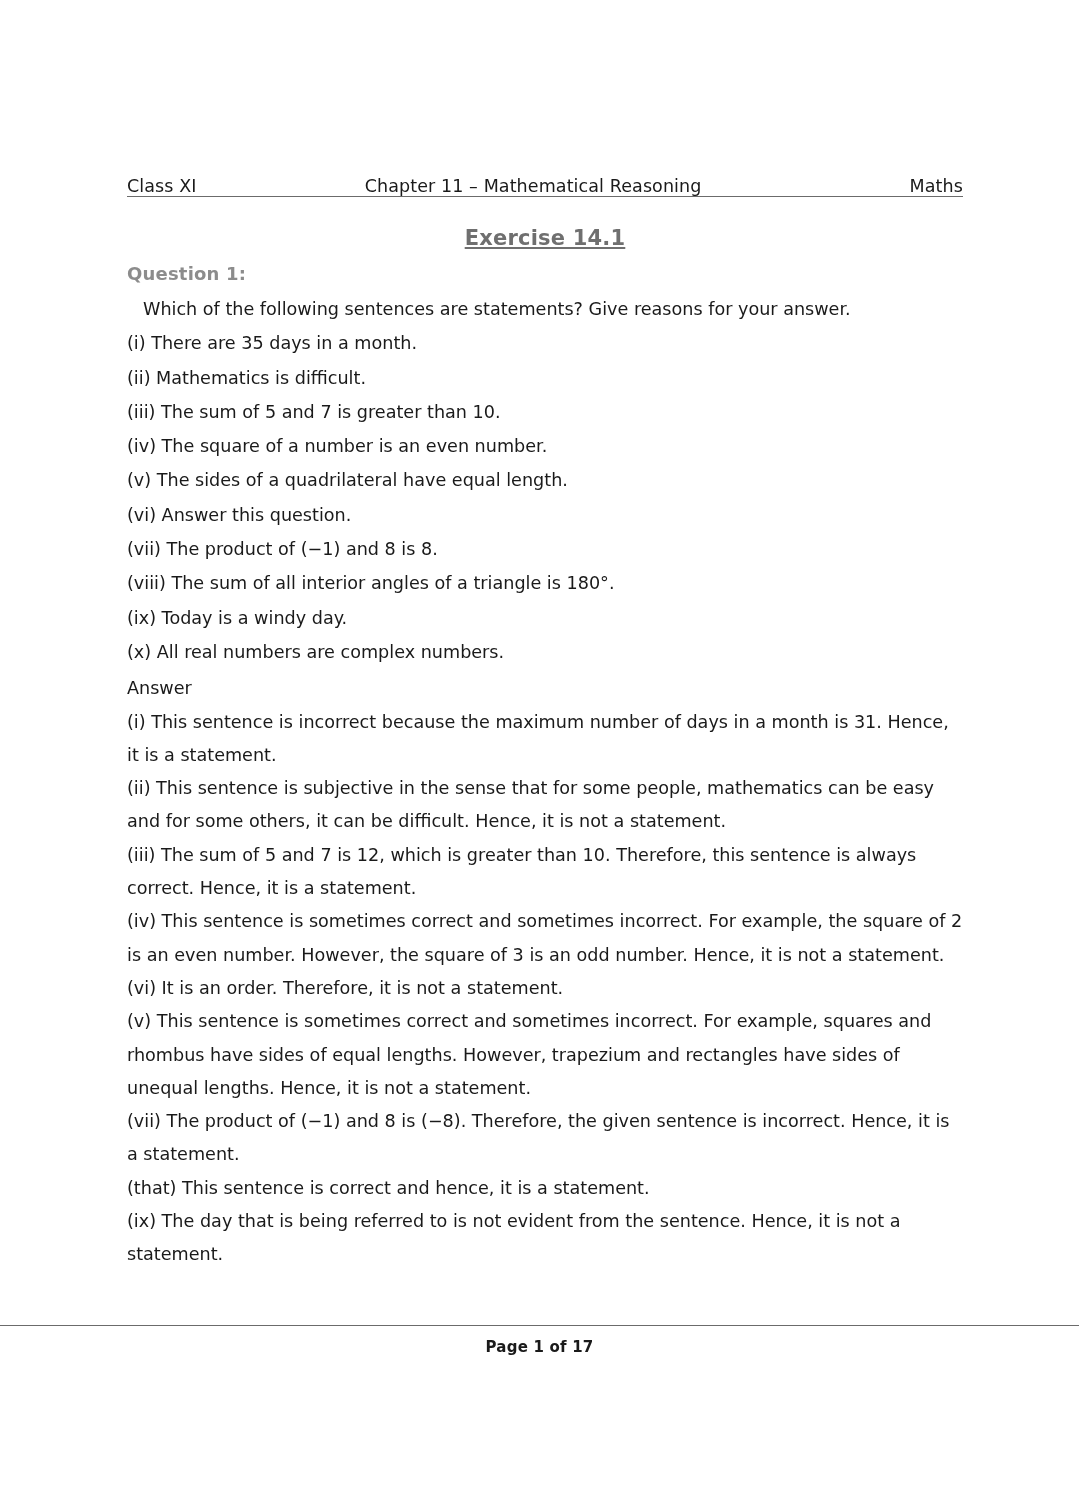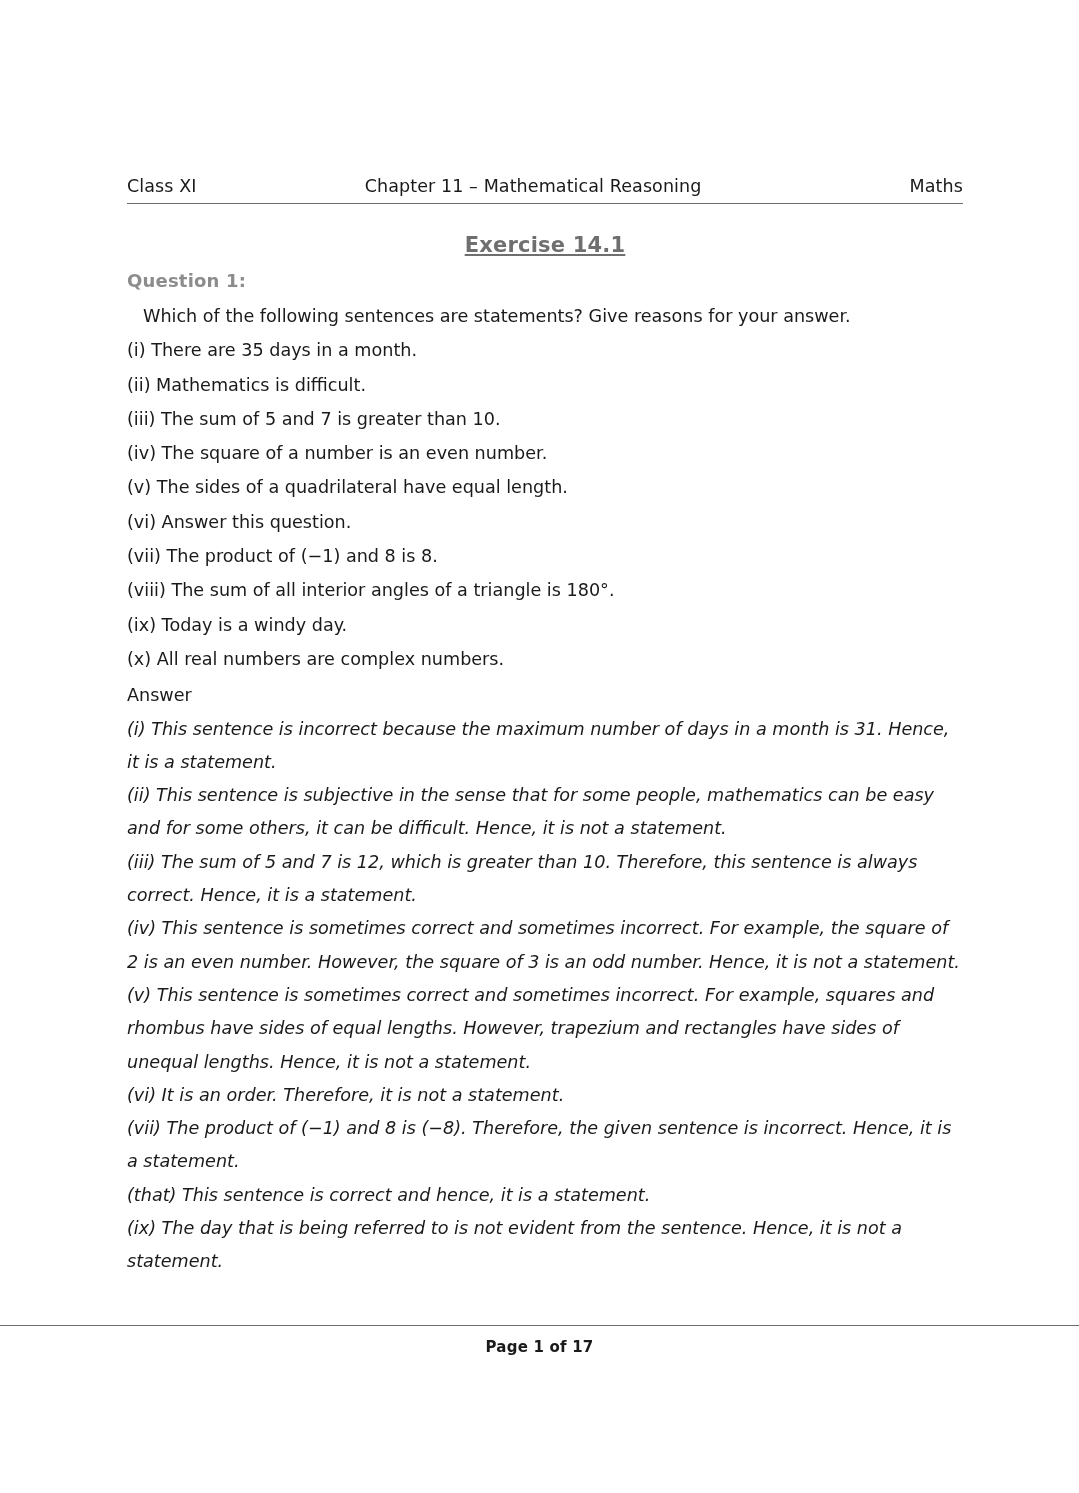--- a/index.html
+++ b/index.html
@@ -31,21 +31,21 @@
   }
 
   
   .doc-header {
     display: flex;
     justify-content: space-between;
     align-items: baseline;
     font-size: 17.5px;
     color: #1a1a1a;
     border-bottom: 1.3px solid #6b6b6b;
-    padding-bottom: 7px;
+    padding-bottom: 0;
     letter-spacing: 0.1px;
   }
   .doc-header .left { flex: 0 0 auto; }
   .doc-header .center { flex: 1 1 auto; text-align: center; margin-left: -40px; }
   .doc-header .right { flex: 0 0 auto; }
 
   
   .exercise-title {
     text-align: center;
     font-size: 21px;
@@ -82,21 +82,20 @@
   }
   .answer-word {
     font-size: 17.6px;
     line-height: 33.3px;
     margin-top: 3px;
   }
   .answer-para {
     font-size: 17.6px;
     line-height: 33.3px;
     margin-top: 0px;
-    font-style: italic;
   }
 
   
   .doc-footer {
     position: absolute;
     left: 0px;
     top: 1325px;
     width: 1079px;
     border-top: 1.3px solid #6b6b6b;
   }
@@ -138,22 +137,22 @@
     <div class="list-item">(viii) The sum of all interior angles of a triangle is 180°.</div>
     <div class="list-item">(ix) Today is a windy day.</div>
     <div class="list-item">(x) All real numbers are complex numbers.</div>
 
     <div class="answer-word">Answer</div>
 
     <div class="answer-para"> (i) This sentence is incorrect because the maximum number of days in a month is 31. Hence, it is a statement.</div>
     <div class="answer-para">(ii) This sentence is subjective in the sense that for some people, mathematics can be easy and for some others, it can be difficult. Hence, it is not a statement.</div>
     <div class="answer-para">(iii) The sum of 5 and 7 is 12, which is greater than 10. Therefore, this sentence is always correct. Hence, it is a statement.</div>
     <div class="answer-para">(iv) This sentence is sometimes correct and sometimes incorrect. For example, the square of 2 is an even number. However, the square of 3 is an odd number. Hence, it is not a statement.</div>
+    <div class="answer-para">(vi) It is an order. Therefore, it is not a statement.</div>
     <div class="answer-para">(v) This sentence is sometimes correct and sometimes incorrect. For example, squares and rhombus have sides of equal lengths. However, trapezium and rectangles have sides of unequal lengths. Hence, it is not a statement.</div>
-    <div class="answer-para">(vi) It is an order. Therefore, it is not a statement.</div>
     <div class="answer-para">(vii) The product of (−1) and 8 is (−8). Therefore, the given sentence is incorrect. Hence, it is a statement.</div>
     <div class="answer-para">(that) This sentence is correct and hence, it is a statement.</div>
     <div class="answer-para">(ix) The day that is being referred to is not evident from the sentence. Hence, it is not a statement.</div>
 
   </div>
 
   <div class="doc-footer">
     <div class="footer-text">Page 1 of 17</div>
   </div>
 

